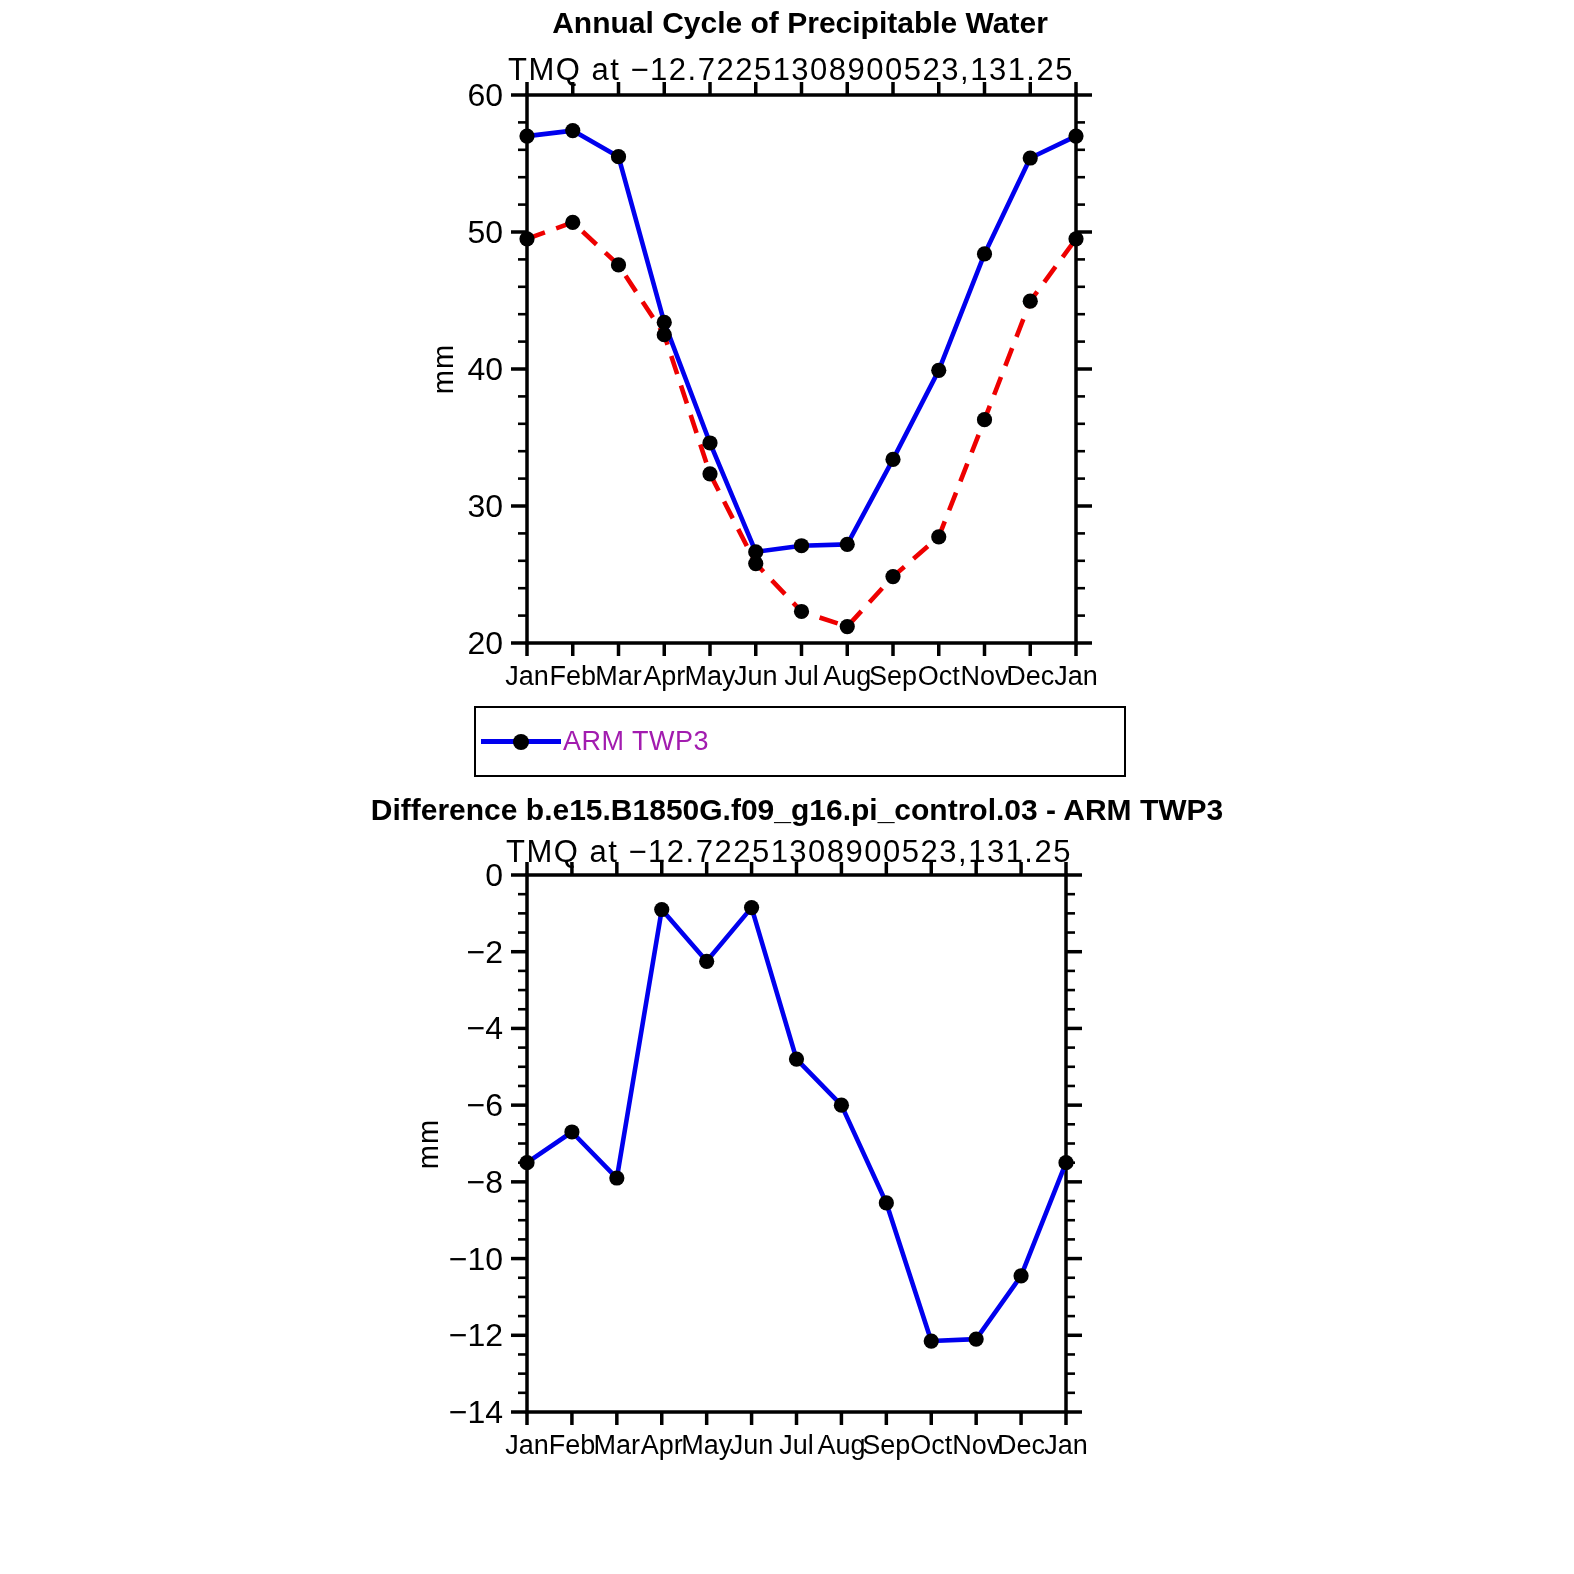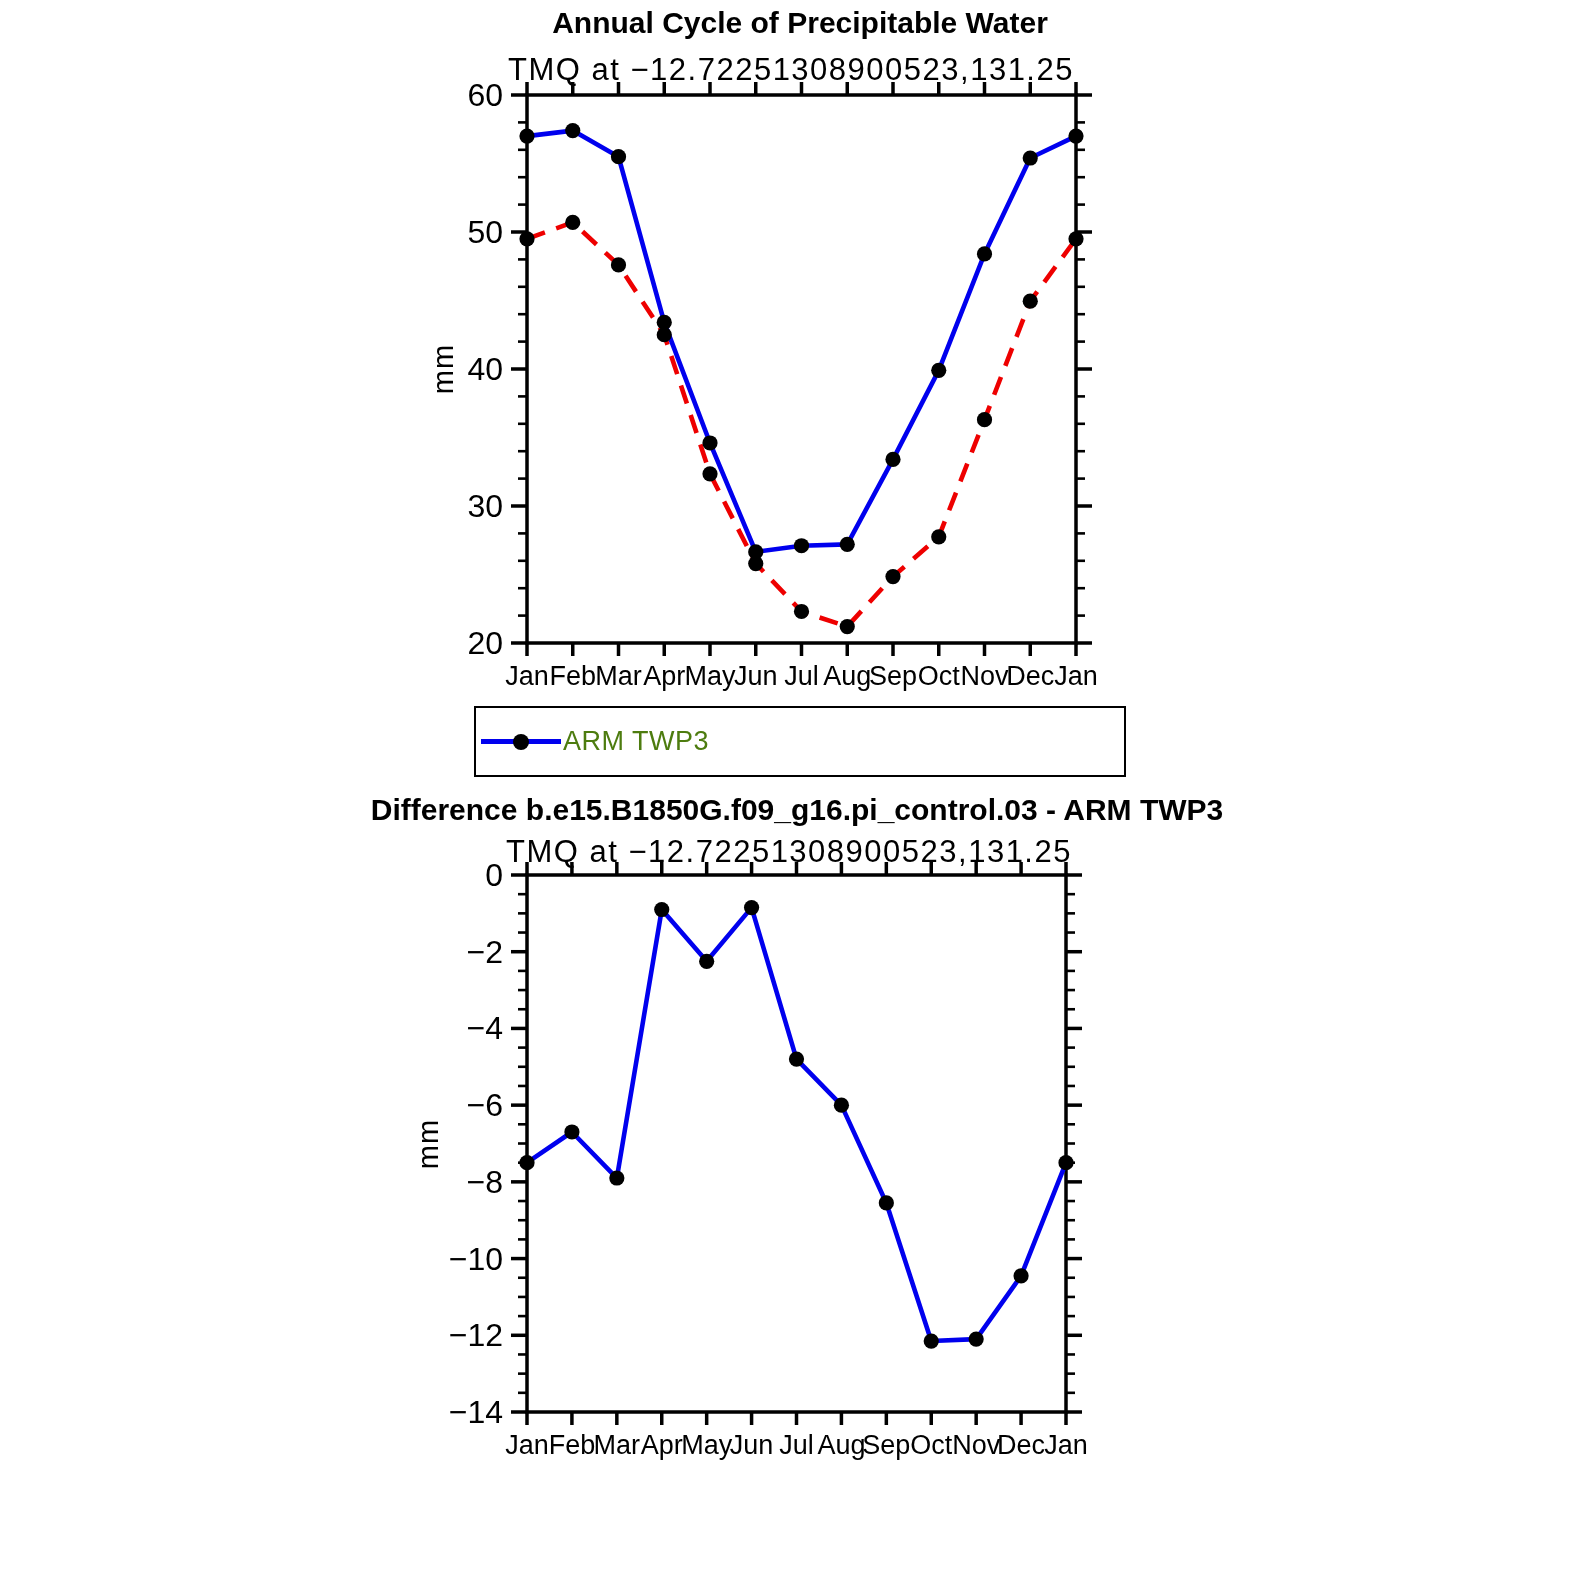--- a/index.html
+++ b/index.html
@@ -76,21 +76,21 @@
     left: 50%;
     top: 50%;
     width: 16px;
     height: 16px;
     margin: -8px 0 0 -8px;
     border-radius: 50%;
     background: #000000;
   }
   .legend-label {
     font-size: 27px;
-    color: #4d7c0f;
+    color: #a21caf;
     letter-spacing: 0.5px;
     white-space: pre;
     margin-left: 2px;
   }
 </style>
 </head>
 <body>
 
 <div class="page">
 

